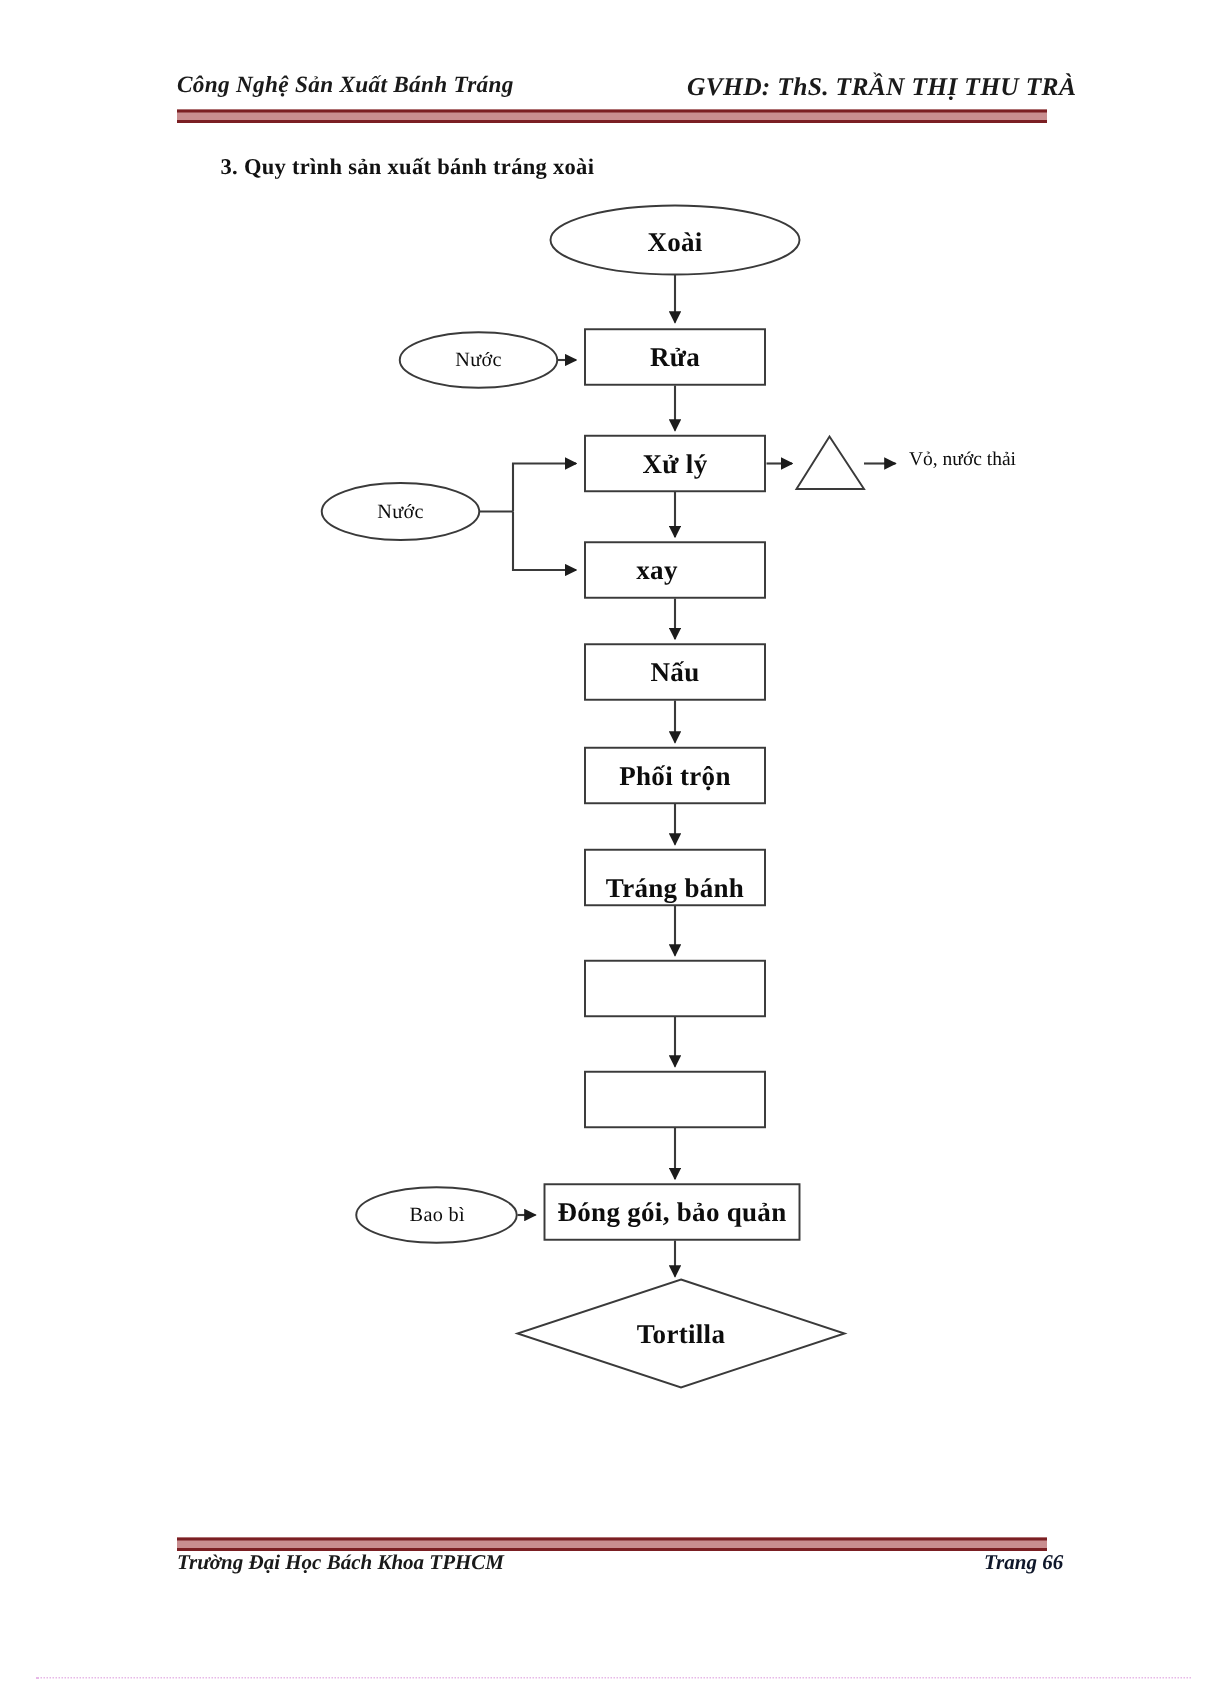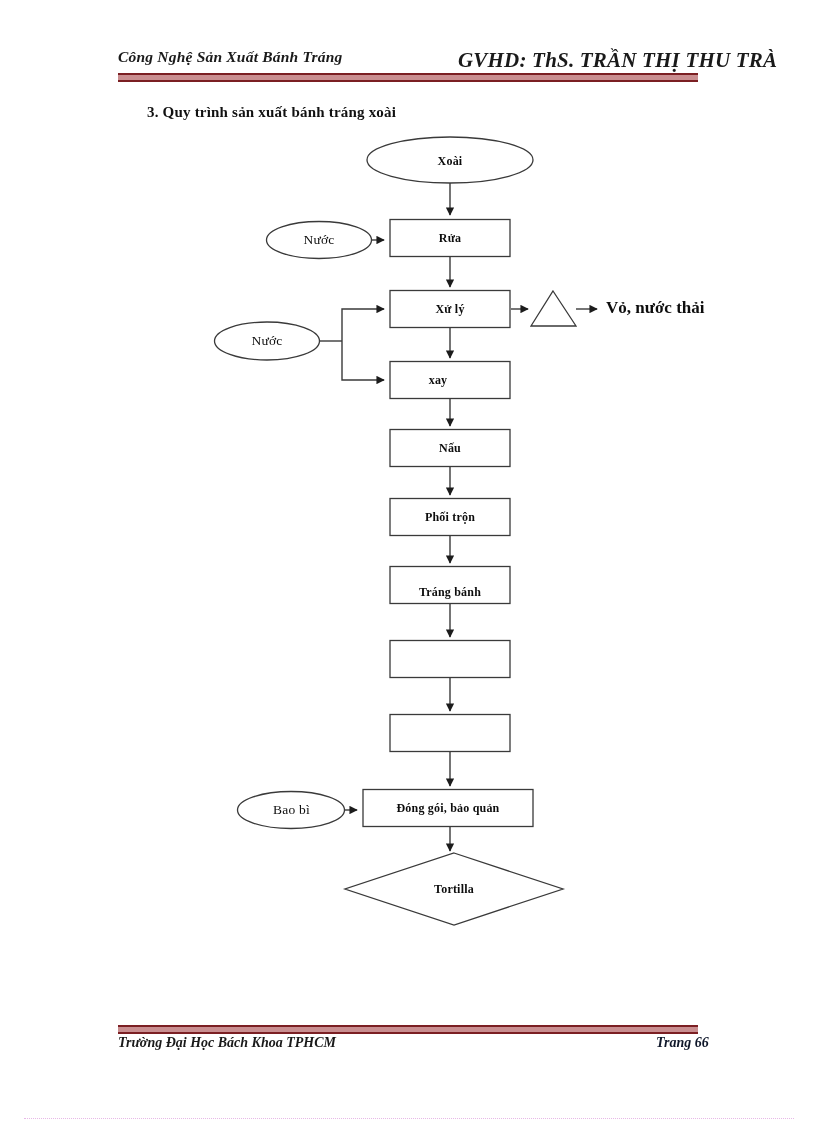--- a/index.html
+++ b/index.html
@@ -36,21 +36,21 @@
     color: #1a1a1a;
     white-space: nowrap;
     letter-spacing: 0.2px;
   }
   .header-right {
     position: absolute;
     left: 340px;
     top: 0;
     font-style: italic;
     font-weight: bold;
-    font-size: 21px;
+    font-size: 17px;
     color: #1a1a1a;
     white-space: nowrap;
     letter-spacing: 0.2px;
   }
   .rule-double {
     position: absolute;
     left: 118px;
     width: 580px;
     height: 5px;
     border-top: 2px solid #7b1f23;
@@ -111,34 +111,34 @@
     width: 816px;
     height: 1123px;
   }
   .node-label {
     position: absolute;
     display: flex;
     align-items: center;
     justify-content: center;
     text-align: center;
     color: #0d0d0d;
-    font-size: 12px;
+    font-size: 18px;
     font-weight: bold;
     letter-spacing: 0.2px;
     pointer-events: none;
     white-space: nowrap;
   }
   .label-light {
     font-weight: normal;
     font-size: 13.5px;
   }
   .side-text {
     position: absolute;
-    font-size: 17px;
-    font-weight: bold;
+    font-size: 13px;
+    font-weight: normal;
     color: #0d0d0d;
     white-space: nowrap;
   }
 </style>
 </head>
 <body>
 
 <div id="page">
 
   <div class="header">

